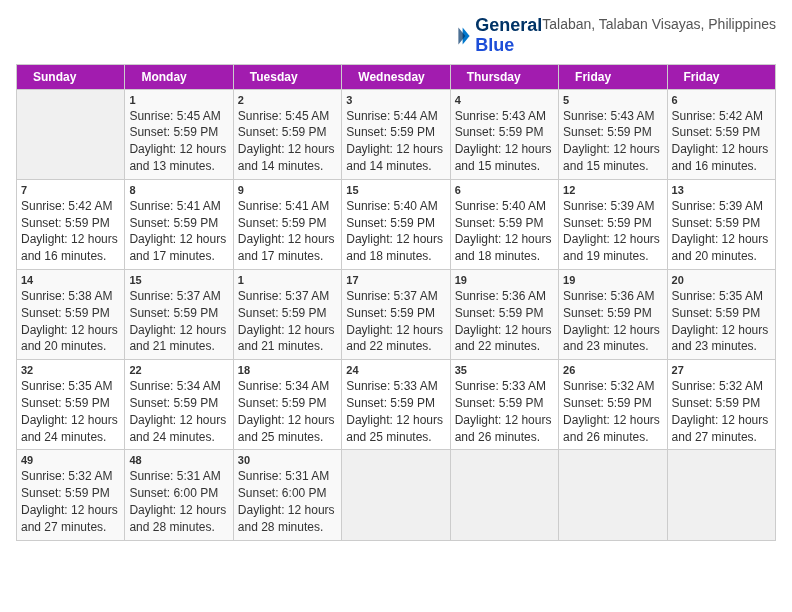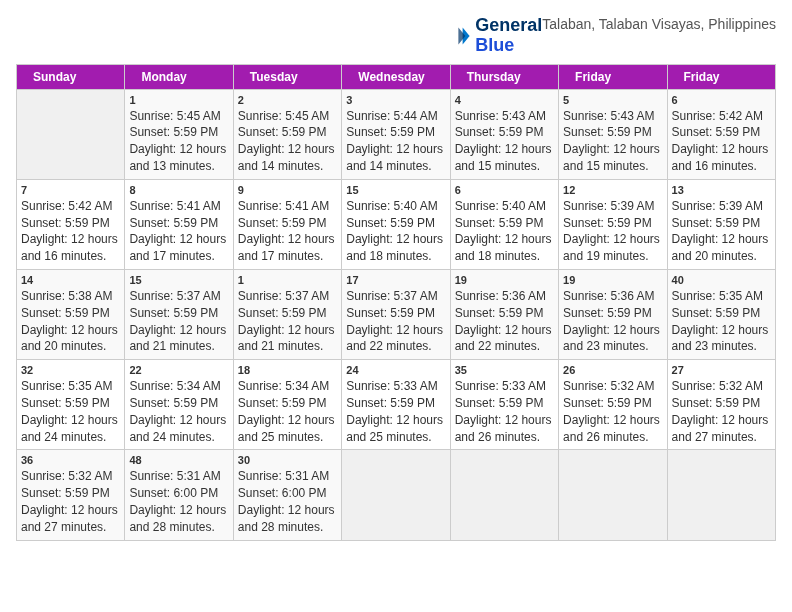--- a/index.html
+++ b/index.html
@@ -192,21 +192,21 @@
         </td>
         <td>
           <span class="day-num">19</span>
           <div class="day-info">Sunrise: 5:36 AM<br>Sunset: 5:59 PM<br>Daylight: 12 hours<br>and 22 minutes.</div>
         </td>
         <td>
           <span class="day-num">19</span>
           <div class="day-info">Sunrise: 5:36 AM<br>Sunset: 5:59 PM<br>Daylight: 12 hours<br>and 23 minutes.</div>
         </td>
         <td>
-          <span class="day-num">40</span>
+          <span class="day-num">20</span>
           <div class="day-info">Sunrise: 5:35 AM<br>Sunset: 5:59 PM<br>Daylight: 12 hours<br>and 23 minutes.</div>
         </td>
       </tr>
       <tr>
         <td>
           <span class="day-num">32</span>
           <div class="day-info">Sunrise: 5:35 AM<br>Sunset: 5:59 PM<br>Daylight: 12 hours<br>and 24 minutes.</div>
         </td>
         <td>
           <span class="day-num">22</span>
@@ -228,21 +228,21 @@
           <span class="day-num">26</span>
           <div class="day-info">Sunrise: 5:32 AM<br>Sunset: 5:59 PM<br>Daylight: 12 hours<br>and 26 minutes.</div>
         </td>
         <td>
           <span class="day-num">27</span>
           <div class="day-info">Sunrise: 5:32 AM<br>Sunset: 5:59 PM<br>Daylight: 12 hours<br>and 27 minutes.</div>
         </td>
       </tr>
       <tr>
         <td>
-          <span class="day-num">36</span>
+          <span class="day-num">49</span>
           <div class="day-info">Sunrise: 5:32 AM<br>Sunset: 5:59 PM<br>Daylight: 12 hours<br>and 27 minutes.</div>
         </td>
         <td>
           <span class="day-num">48</span>
           <div class="day-info">Sunrise: 5:31 AM<br>Sunset: 6:00 PM<br>Daylight: 12 hours<br>and 28 minutes.</div>
         </td>
         <td>
           <span class="day-num">30</span>
           <div class="day-info">Sunrise: 5:31 AM<br>Sunset: 6:00 PM<br>Daylight: 12 hours<br>and 28 minutes.</div>
         </td>

